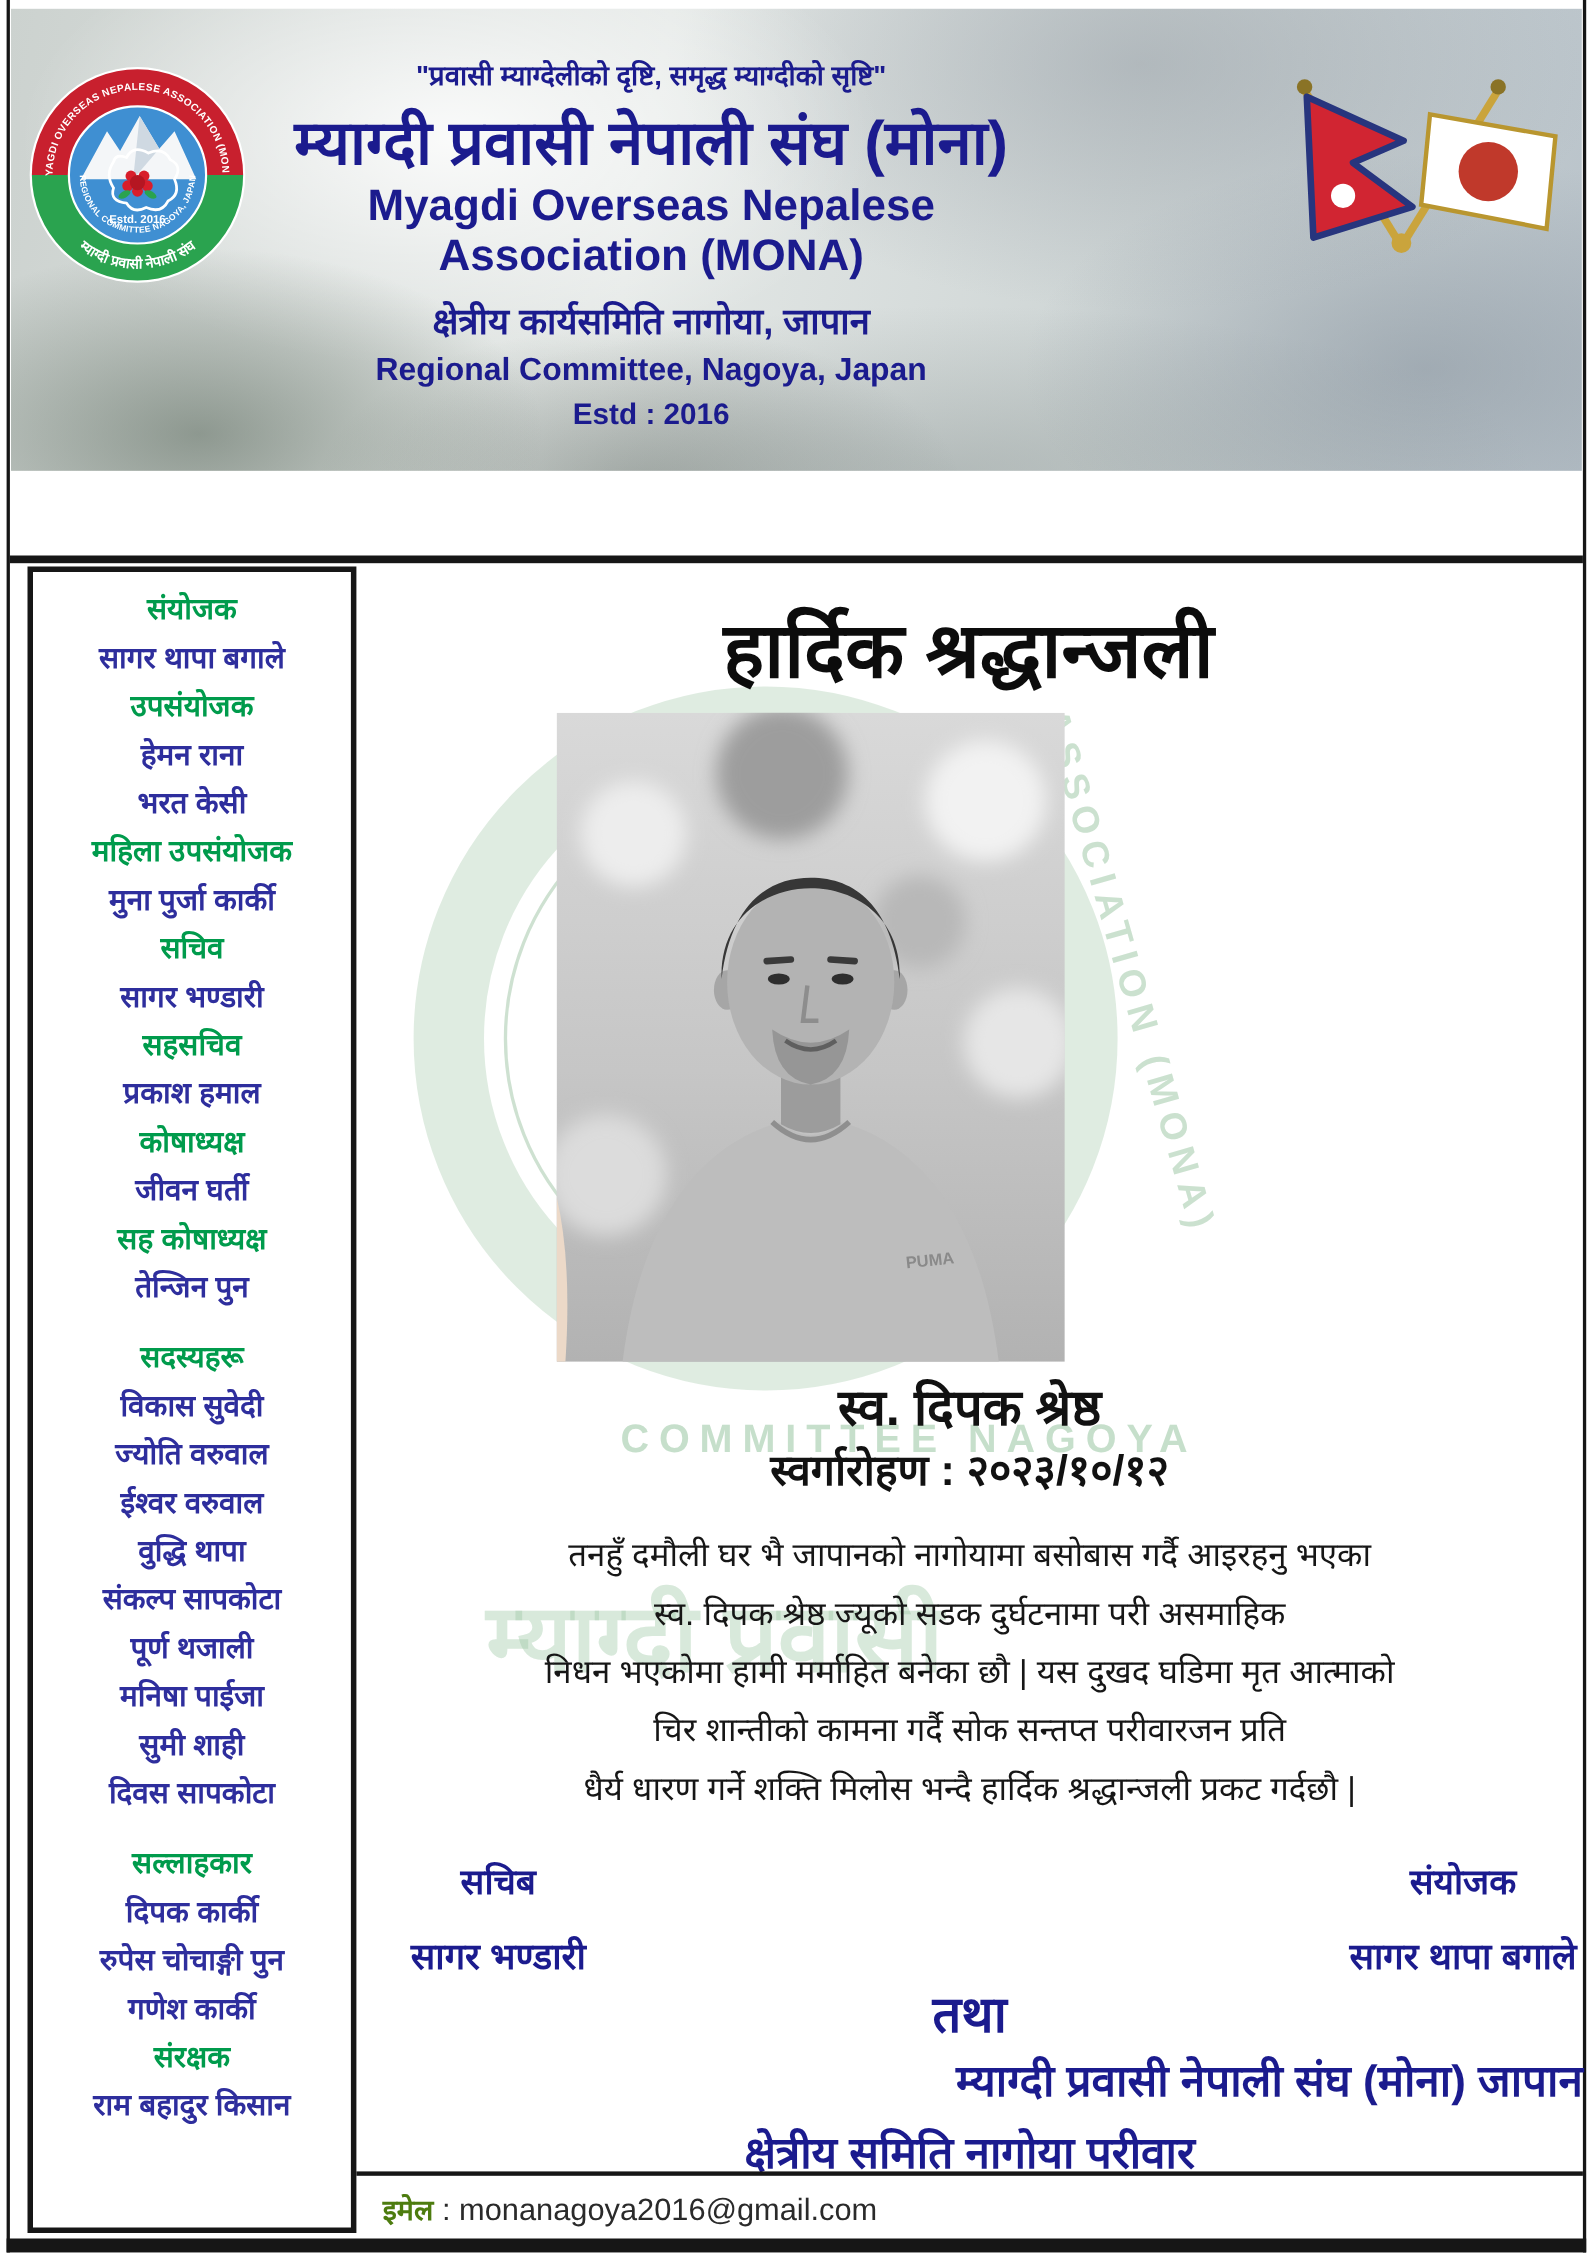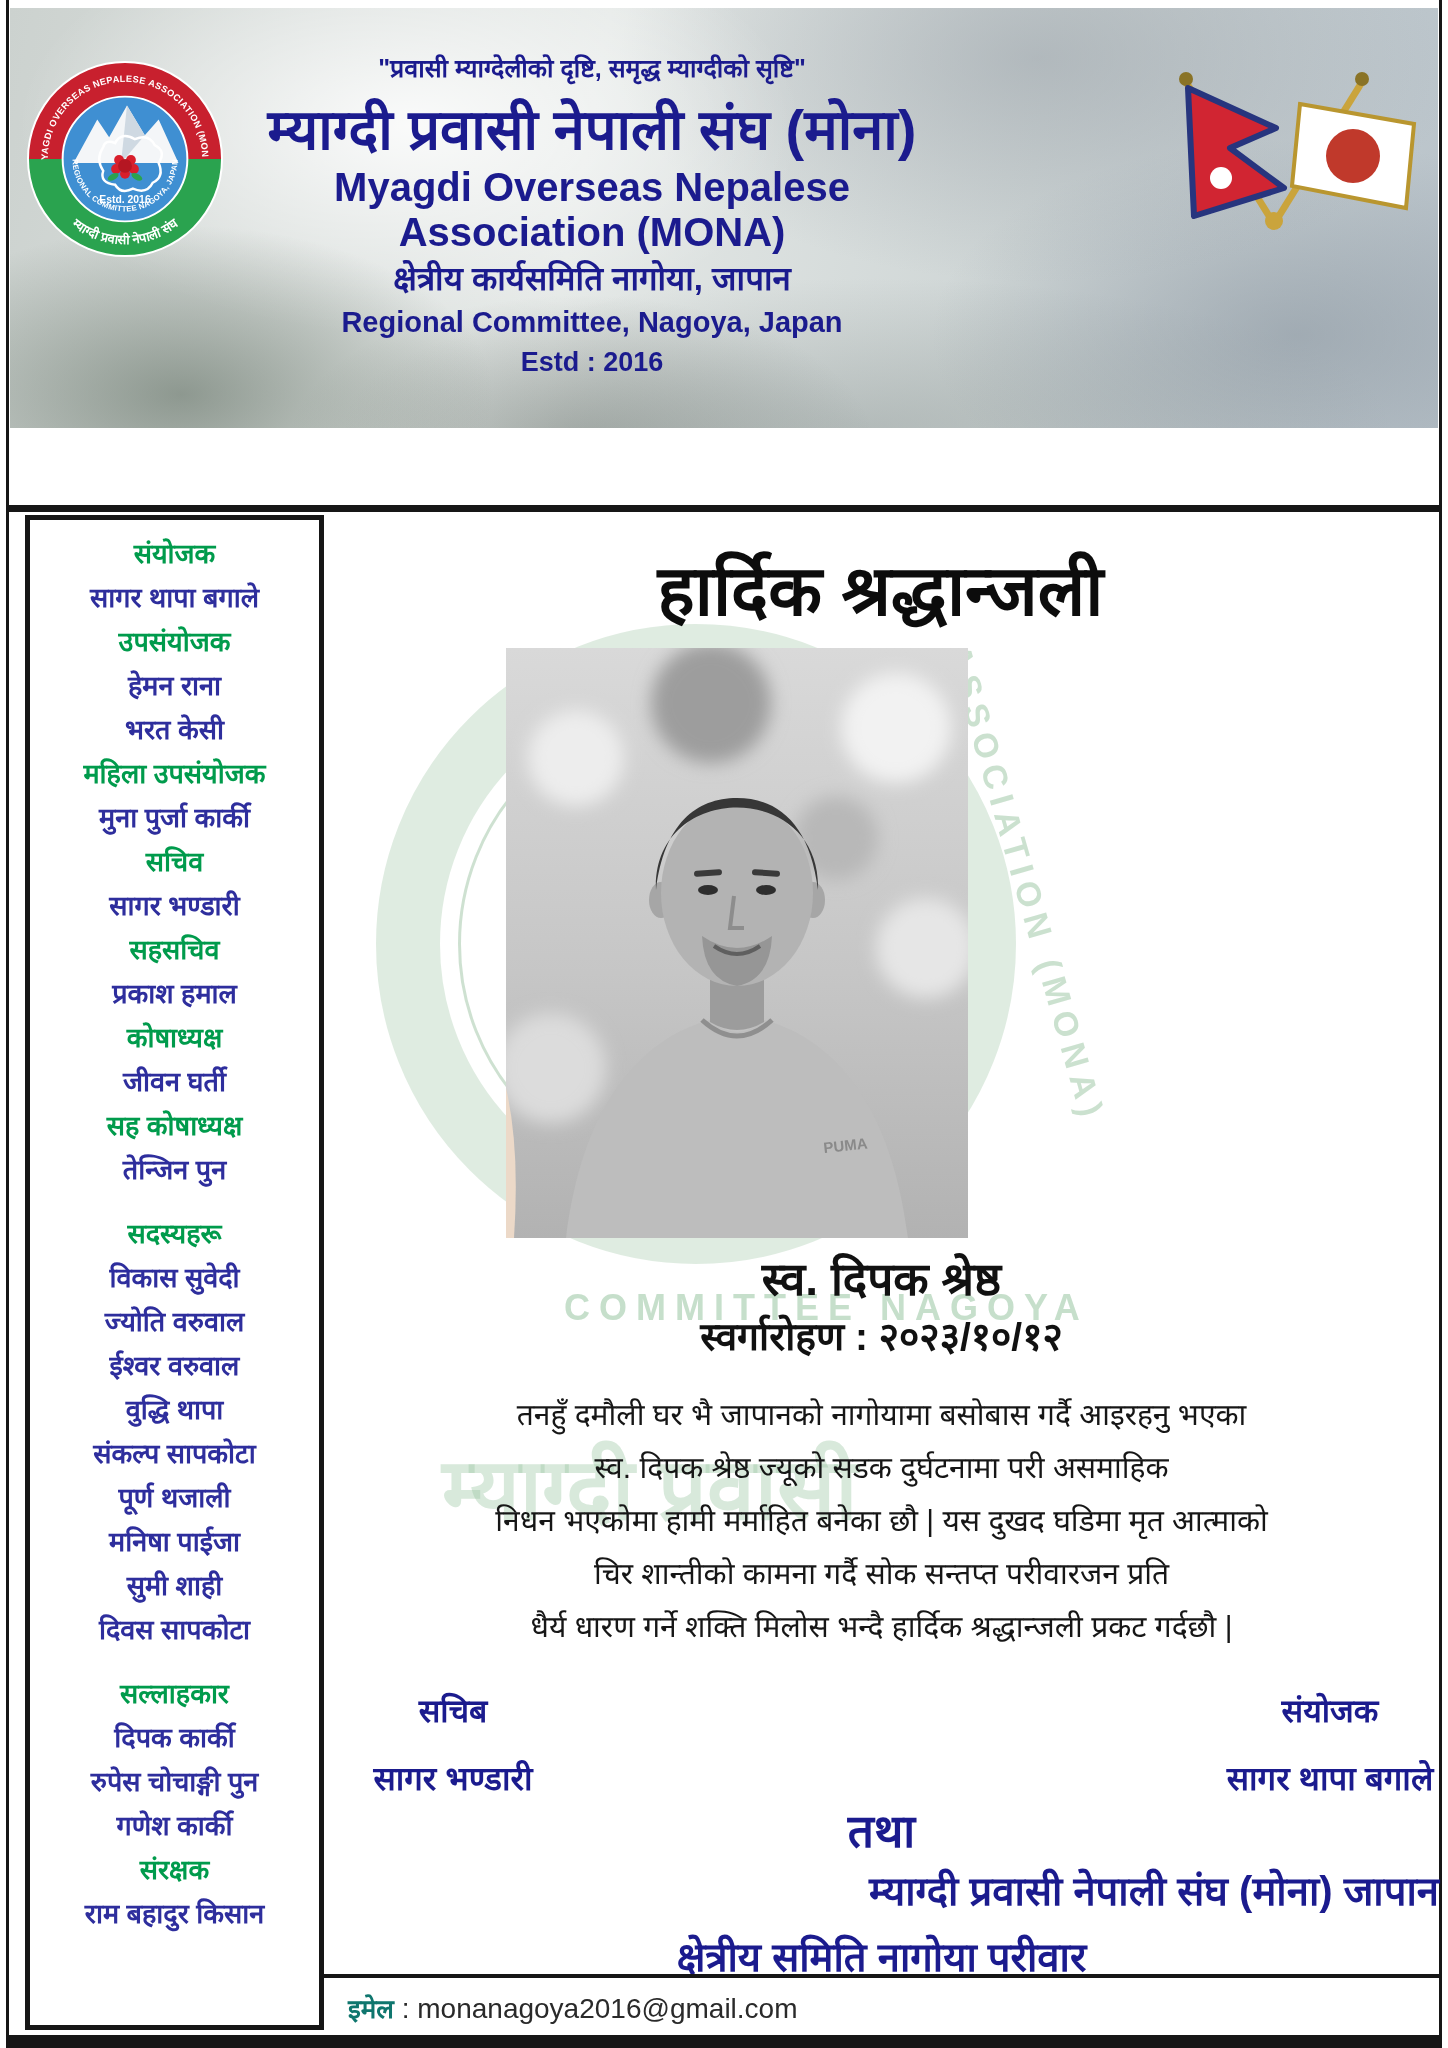--- a/index.html
+++ b/index.html
@@ -24,21 +24,21 @@
       radial-gradient(ellipse 520px 280px at 90% 78%, rgba(122,134,146,.45), transparent 70%),
       radial-gradient(ellipse 700px 200px at 60% 100%, rgba(130,140,138,.40), transparent 75%),
       linear-gradient(100deg,#ccd2cf 0%,#e4e8e6 40%,#ced5d5 70%,#b9c3ca 100%);
   }
   .logo-wrap { width:218px; padding:52px 0 0 16px; flex:0 0 auto; }
   .logo-svg { width:198px; height:198px; }
   .header-text { width:728px; flex:0 0 auto; text-align:center; color:#1b1b8e; padding-top:42px; }
   .quote { font-size:25px; font-weight:bold; margin-bottom:16px; }
   .title-ne { font-size:56px; font-weight:bold; line-height:1.06; }
   .title-en { font-size:40px; font-weight:bold; margin-top:6px; }
-  .sub-ne { font-size:33px; font-weight:bold; margin-top:0; }
+  .sub-ne { font-size:33px; font-weight:bold; margin-top:14px; }
   .sub-en { font-size:29px; font-weight:bold; margin-top:6px; }
   .estd { font-size:27px; font-weight:bold; margin-top:8px; }
   .flags-wrap { flex:1; display:flex; justify-content:flex-end; padding:58px 14px 0 0; }
   .flags-svg { width:300px; height:175px; }
 
   
   .frame-top { position:absolute; left:9px; right:9px; top:505px; height:7px; background:#161616; }
   .sidebar {
     position:absolute; left:25px; top:515px; width:299px; height:1515px;
     border:5px solid #161616; background:#fff; text-align:center; padding-top:12px;
@@ -80,21 +80,21 @@
   .sig-name { font-size:33px; font-weight:bold; margin-top:24px; white-space:nowrap; }
 
   .tatha { position:absolute; top:1286px; left:0; right:0; text-align:center;
     font-size:46px; font-weight:bold; color:#1b1b8e; z-index:2; }
   .org1 { position:absolute; top:1350px; left:0; right:0; text-align:right;
     font-size:40px; font-weight:bold; color:#1b1b8e; z-index:2; }
   .org2 { position:absolute; top:1416px; left:0; right:0; text-align:center;
     font-size:40px; font-weight:bold; color:#1b1b8e; z-index:2; }
   .foot-rule { position:absolute; top:1462px; left:0; right:0; height:4px; background:#161616; z-index:2; }
   .footer { position:absolute; top:1478px; left:24px; font-size:28px; color:#2a2a2a; z-index:2; }
-  .footer .lbl { font-weight:bold; color:#0f766e; font-size:26px; }
+  .footer .lbl { font-weight:bold; color:#4d7c0f; font-size:26px; }
 </style>
 </head>
 <body>
 
 <div class="page">
   <div class="rail left"></div>
   <div class="rail right"></div>
 
   <div class="header">
     <div class="logo-wrap">

